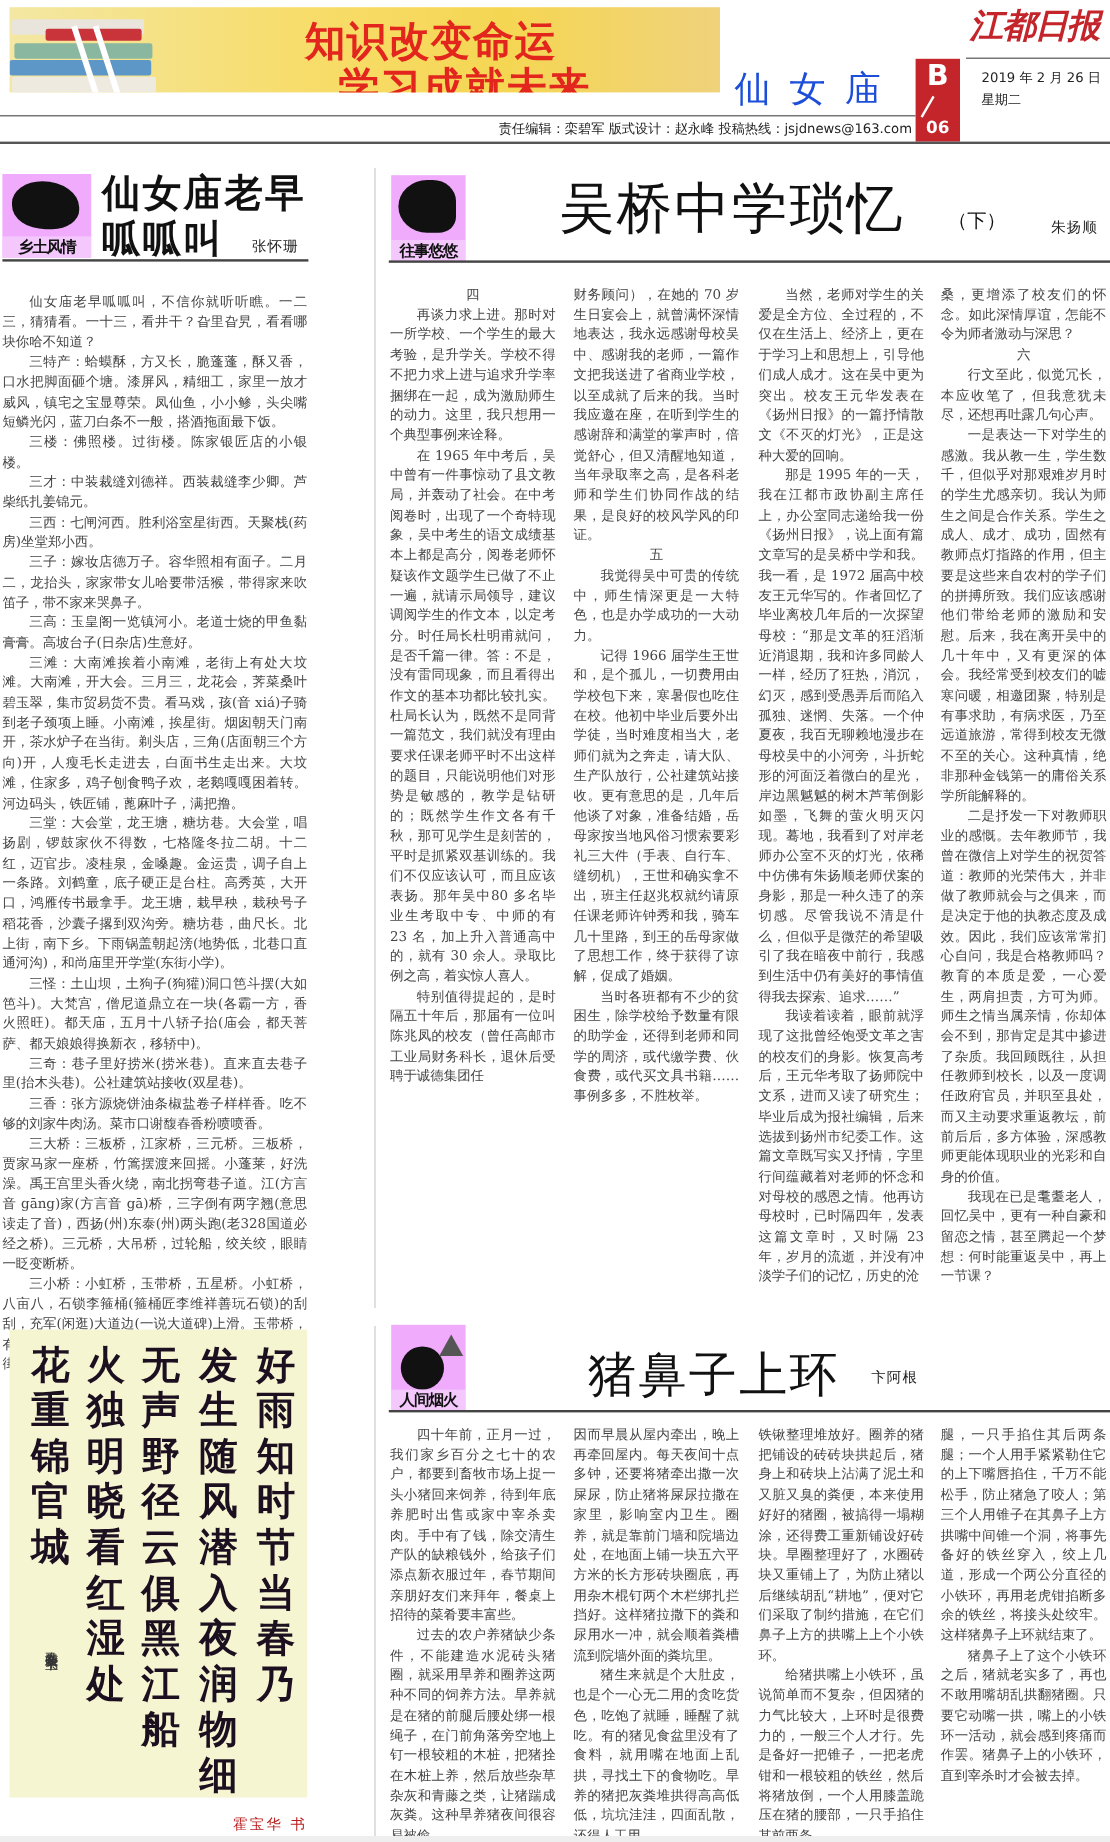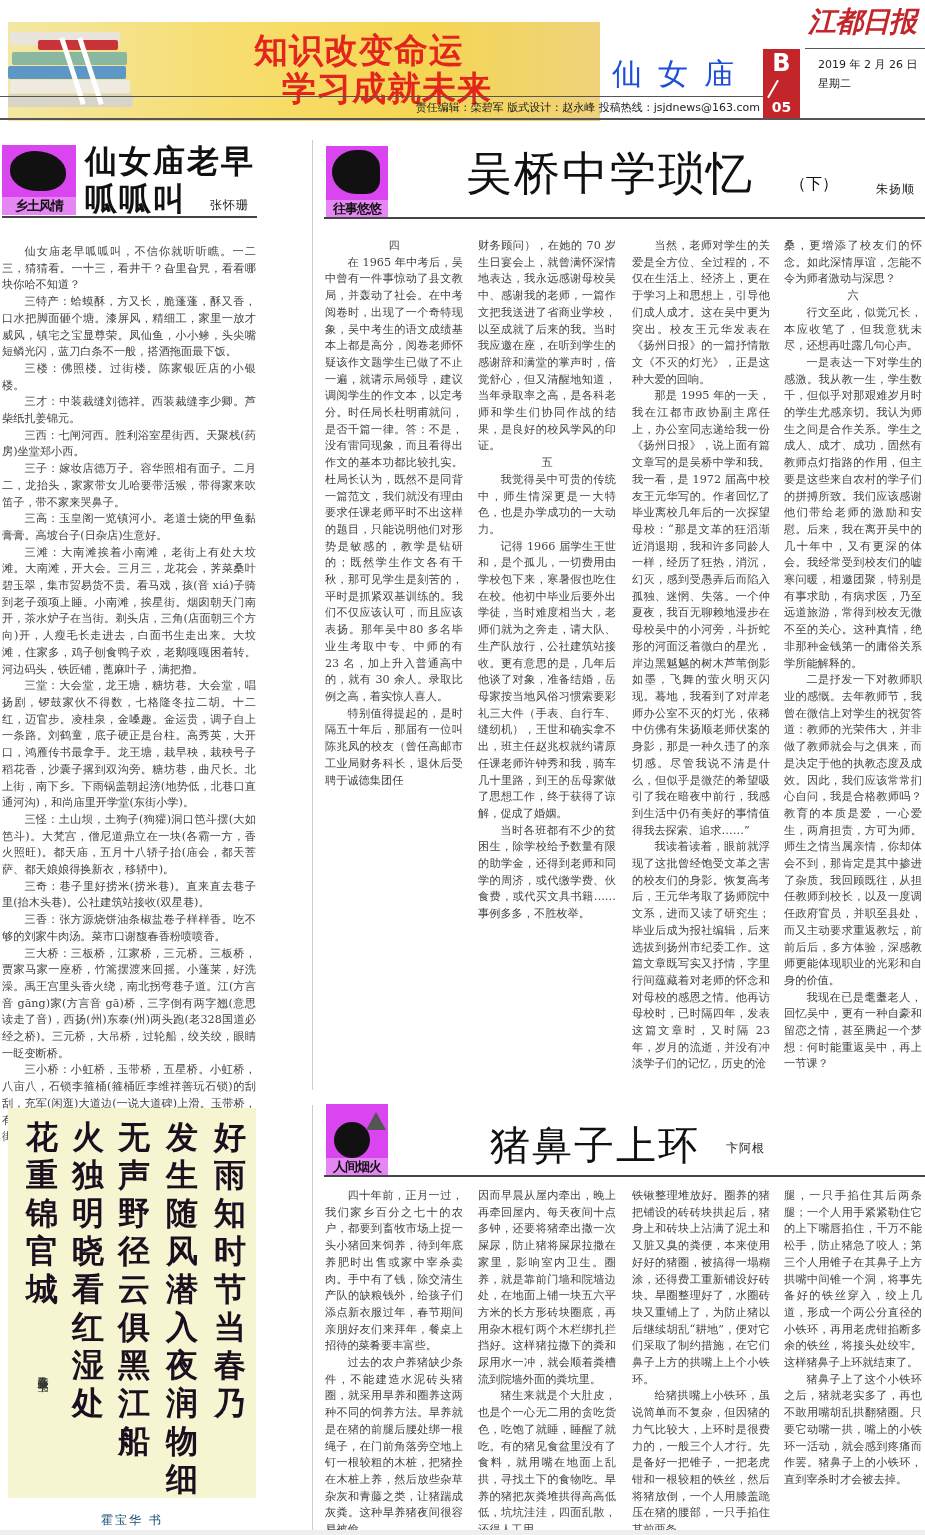--- a/index.html
+++ b/index.html
@@ -1,20 +1,20 @@
 <!DOCTYPE html>
 <html><head>
 <meta charset="utf-8">
 <style>
   * { box-sizing: border-box; margin: 0; padding: 0; }
   html, body { width: 925px; height: 1535px; background: #fff; overflow: hidden; }
   body { font-family: "DejaVu Serif", "Liberation Serif", serif; color: #3a3a3a; position: relative; }
 
   
-  .banner { position: absolute; left: 8px; top: 22px; width: 592px; height: 99px;
+  .banner { position: absolute; left: 8px; top: 6px; width: 592px; height: 71px;
     background: linear-gradient(90deg,#f3e7a3 0%,#f7dd6c 40%,#f5d653 70%,#efd27b 100%); overflow: hidden; }
   .books { position: absolute; left: 0; top: 0; width: 160px; height: 85px; }
   .book { position: absolute; height: 13px; border-radius: 2px; }
   .banner-line { position: absolute; font-family: "DejaVu Sans", sans-serif; font-weight: bold;
     color: #e2261d; font-size: 34px; letter-spacing: 1px; white-space: nowrap; }
   .banner-line.l1 { left: 246px; top: 6px; }
   .banner-line.l2 { left: 274px; top: 44px; }
 
   .section-name { position: absolute; left: 612px; top: 54px; font-size: 30px; letter-spacing: 16px; color: #1d4ed8; }
   .page-tag { position: absolute; left: 763px; top: 49px; width: 37px; height: 69px; background: #c3252b; }
@@ -26,42 +26,42 @@
   .paper-logo { position: absolute; left: 808px; top: 3px; font-family: "DejaVu Serif", serif;
     color: #c3252b; font-size: 28px; font-style: italic; font-weight: bold; letter-spacing: -1px; }
   .date-line { position: absolute; left: 818px; top: 57px; font-family: "DejaVu Sans", sans-serif; font-size: 11px; color: #222; }
   .weekday { position: absolute; left: 818px; top: 76px; font-family: "DejaVu Sans", sans-serif; font-size: 11px; color: #222; }
   .rule-top { position: absolute; left: 805px; top: 48px; width: 120px; height: 1px; background: #555; }
   .rule-mid { position: absolute; left: 0; top: 96px; width: 763px; height: 1px; background: #555; }
   .rule-bot { position: absolute; left: 0; top: 118px; width: 925px; height: 2px; background: #555; }
   .credits { position: absolute; right: 165px; top: 100px; font-family: "DejaVu Sans", sans-serif; font-size: 11px; color: #222; white-space: nowrap; }
 
   
-  .col-icon { position: absolute; background: #d946ef; overflow: hidden; }
+  .col-icon { position: absolute; background: #f0abfc; overflow: hidden; }
   .col-icon .shape { position: absolute; background: #111; border-radius: 45% 55% 40% 50%; }
   .col-icon .label { position: absolute; left: 0; bottom: 0; width: 100%; text-align: center; color: #111;
     font-family: "DejaVu Sans", sans-serif; font-weight: bold; font-size: 13px; letter-spacing: -1px; background: rgba(255,255,255,0.35); }
 
   .headline { position: absolute; color: #111; white-space: nowrap; }
   .byline { position: absolute; font-family: "DejaVu Sans", sans-serif; color: #222; font-size: 12px; white-space: nowrap; letter-spacing: 1px; }
   .hrule { position: absolute; height: 2px; background: #444; }
 
   
   .col { position: absolute; font-size: 11.2px; line-height: 16.7px; color: #444; text-align: justify; }
   .col p { text-indent: 2em; }
   .col .sec { text-align: center; text-indent: 0; }
   .vline { position: absolute; width: 1px; background: #ccc; }
 
   
   .callig { position: absolute; left: 8px; top: 1108px; width: 248px; height: 390px; background: #f6f5d2;
     overflow: hidden; }
   .callig-col { position: absolute; top: 10px; width: 44px; display: flex; flex-direction: column; align-items: center;
     font-family: "DejaVu Serif", serif; font-weight: bold; color: #1c1020; font-size: 32px; line-height: 38px; }
   .callig-sig { position: absolute; font-size: 11px; color: #333; writing-mode: vertical-rl; font-family: "DejaVu Serif", serif; }
-  .callig-caption { position: absolute; left: 8px; top: 1512px; width: 248px; text-align: center; font-family: "DejaVu Sans", sans-serif; font-size: 12px; color: #0c4a6e; letter-spacing: 2px; }
+  .callig-caption { position: absolute; left: 8px; top: 1512px; width: 248px; text-align: right; font-family: "DejaVu Sans", sans-serif; font-size: 12px; color: #b91c1c; letter-spacing: 2px; }
   .bottom-rule { position: absolute; left: 0; top: 1530px; width: 925px; height: 5px; background: #eee; }
 </style>
 </head>
 <body>
 
 <div class="banner">
   <div class="books">
     <div class="book" style="left:2px;top:10px;width:110px;background:#e9e5dc;"></div>
     <div class="book" style="left:30px;top:18px;width:80px;height:10px;background:#c9343b;"></div>
     <div class="book" style="left:4px;top:30px;width:115px;background:#8ab7a0;"></div>
@@ -72,21 +72,21 @@
     <div style="position:absolute;left:80px;top:14px;width:5px;height:70px;background:#fff;transform:rotate(-18deg);"></div>
   </div>
   <div class="banner-line l1">知识改变命运</div>
   <div class="banner-line l2">学习成就未来</div>
 </div>
 
 <div class="section-name">仙女庙</div>
 <div class="page-tag">
   <div class="b">B</div>
   <div class="slash"></div>
-  <div class="num">05</div>
+  <div class="num">06</div>
 </div>
 <div class="paper-logo">江都日报</div>
 <div class="rule-top"></div>
 <div class="date-line">2019 年 2 月 26 日</div>
 <div class="weekday">星期二</div>
 <div class="rule-mid"></div>
 <div class="credits">责任编辑：栾碧军  版式设计：赵永峰  投稿热线：jsjdnews@163.com</div>
 <div class="rule-bot"></div>
 
 <div class="col-icon" style="left:2px;top:145px;width:74px;height:70px;">
@@ -121,20 +121,21 @@
   <div class="shape" style="left:6px;top:4px;width:48px;height:44px;border-radius:50% 40% 30% 50%;"></div>
   <div class="label">往事悠悠</div>
 </div>
 <div class="headline" style="left:466px;top:143px;font-size:46px;font-weight:normal;letter-spacing:2px;">吴桥中学琐忆</div>
 <div class="headline" style="left:790px;top:174px;font-size:16px;">（下）</div>
 <div class="byline" style="left:876px;top:181px;">朱扬顺</div>
 <div class="hrule" style="left:324px;top:217px;width:601px;"></div>
 
 <div class="col" style="left:325px;top:238px;width:138px;" id="a2c0">
     <p class="sec">四</p>
+    <p>再谈力求上进。那时对一所学校、一个学生的最大考验，是升学关。学校不得不把力求上进与追求升学率捆绑在一起，成为激励师生的动力。这里，我只想用一个典型事例来诠释。</p>
     <p>在 1965 年中考后，吴中曾有一件事惊动了县文教局，并轰动了社会。在中考阅卷时，出现了一个奇特现象，吴中考生的语文成绩基本上都是高分，阅卷老师怀疑该作文题学生已做了不止一遍，就请示局领导，建议调阅学生的作文本，以定考分。时任局长杜明甫就问，是否千篇一律。答：不是，没有雷同现象，而且看得出作文的基本功都比较扎实。杜局长认为，既然不是同背一篇范文，我们就没有理由要求任课老师平时不出这样的题目，只能说明他们对形势是敏感的，教学是钻研的；既然学生作文各有千秋，那可见学生是刻苦的，平时是抓紧双基训练的。我们不仅应该认可，而且应该表扬。那年吴中80 多名毕业生考取中专、中师的有 23 名，加上升入普通高中的，就有 30 余人。录取比例之高，着实惊人喜人。</p>
     <p>特别值得提起的，是时隔五十年后，那届有一位叫陈兆凤的校友（曾任高邮市工业局财务科长，退休后受聘于诚德集团任</p>
   </div>
 <div class="col" style="left:478px;top:238px;width:138px;" id="a2c1">
     <p style="text-indent: 0px;">财务顾问），在她的 70 岁生日宴会上，就曾满怀深情地表达，我永远感谢母校吴中、感谢我的老师，一篇作文把我送进了省商业学校，以至成就了后来的我。当时我应邀在座，在听到学生的感谢辞和满堂的掌声时，倍觉舒心，但又清醒地知道，当年录取率之高，是各科老师和学生们协同作战的结果，是良好的校风学风的印证。</p>
     <p class="sec">五</p>
     <p>我觉得吴中可贵的传统中，师生情深更是一大特色，也是办学成功的一大动力。</p>
     <p>记得 1966 届学生王世和，是个孤儿，一切费用由学校包下来，寒暑假也吃住在校。他初中毕业后要外出学徒，当时难度相当大，老师们就为之奔走，请大队、生产队放行，公社建筑站接收。更有意思的是，几年后他谈了对象，准备结婚，岳母家按当地风俗习惯索要彩礼三大件（手表、自行车、缝纫机），王世和确实拿不出，班主任赵兆权就约请原任课老师许钟秀和我，骑车几十里路，到王的岳母家做了思想工作，终于获得了谅解，促成了婚姻。</p>
     <p>当时各班都有不少的贫困生，除学校给予数量有限的助学金，还得到老师和同学的周济，或代缴学费、伙食费，或代买文具书籍……事例多多，不胜枚举。</p>
   </div>

